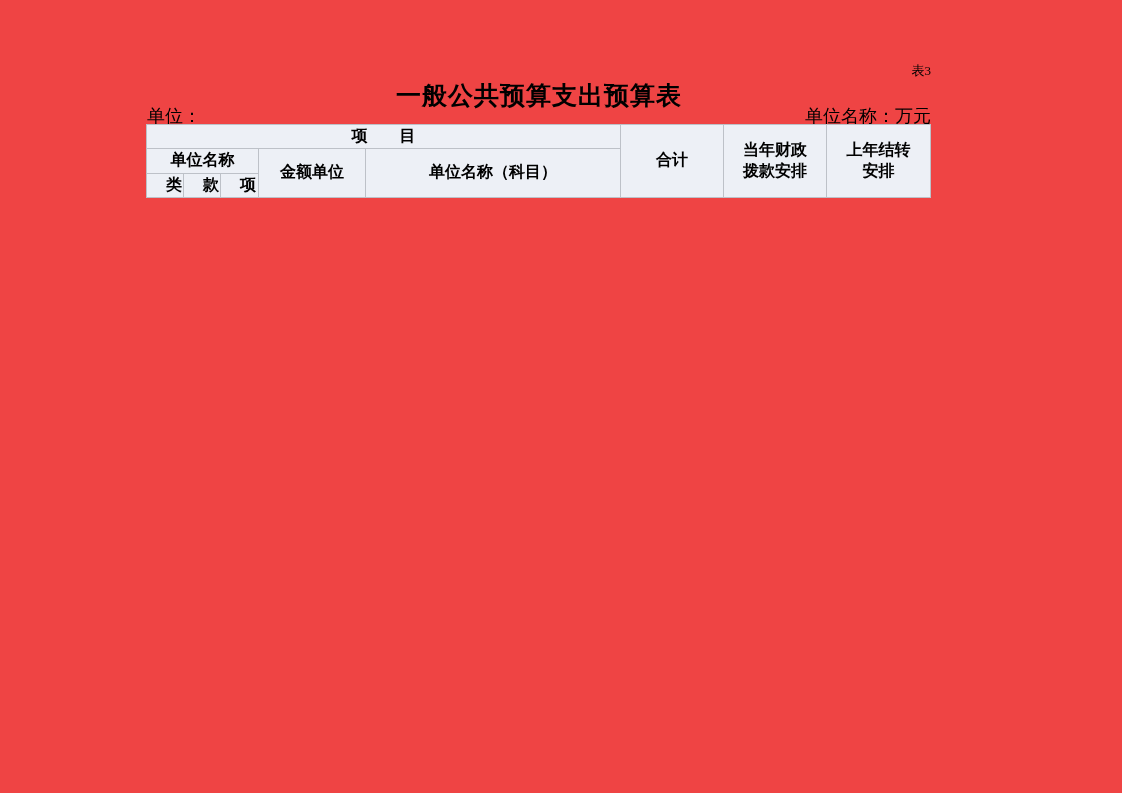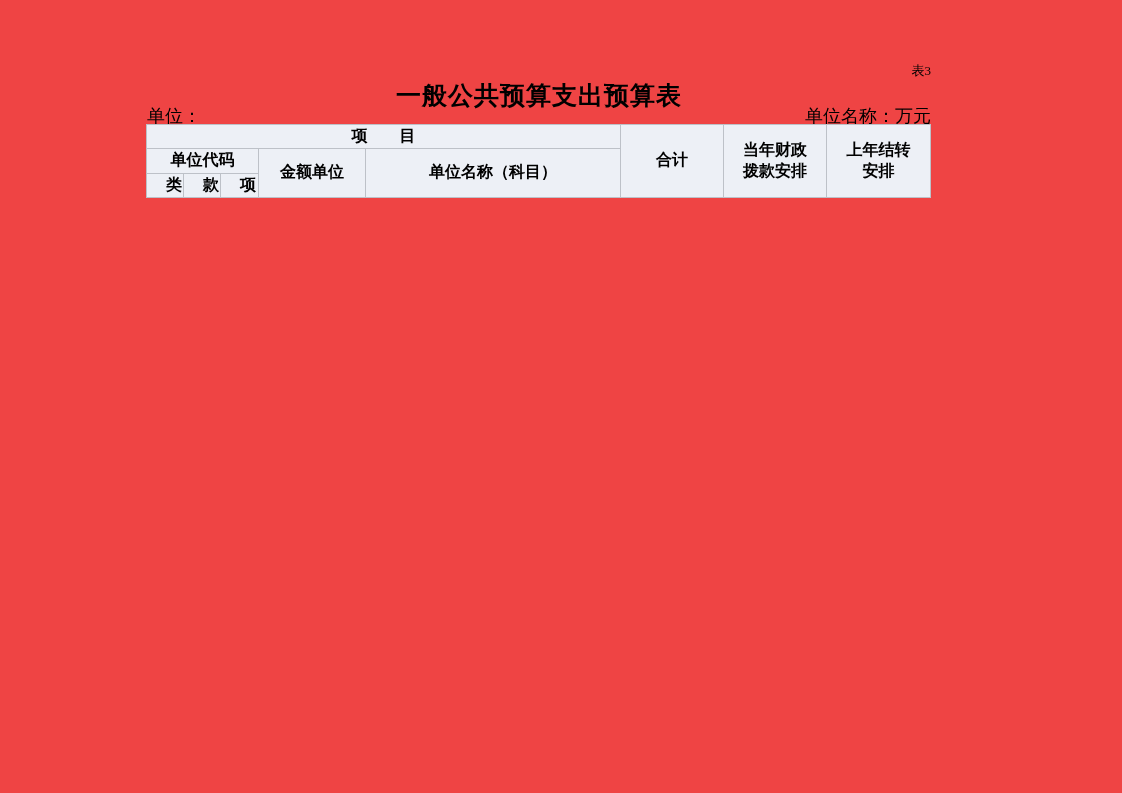--- a/index.html
+++ b/index.html
@@ -98,21 +98,21 @@
       <col style="width:104px">
     </colgroup>
     <thead>
       <tr class="hr1">
         <th colspan="5">项　　目</th>
         <th rowspan="3">合计</th>
         <th rowspan="3">当年财政拨款安排</th>
         <th rowspan="3">上年结转安排</th>
       </tr>
       <tr class="hr2">
-        <th colspan="3">单位代码</th>
+        <th colspan="3">单位名称</th>
         <th rowspan="2">金额单位</th>
         <th rowspan="2">单位名称（科目）</th>
       </tr>
       <tr class="hr3">
         <th>类</th>
         <th>款</th>
         <th>项</th>
       </tr>
     </thead>
     <tbody></tbody>

